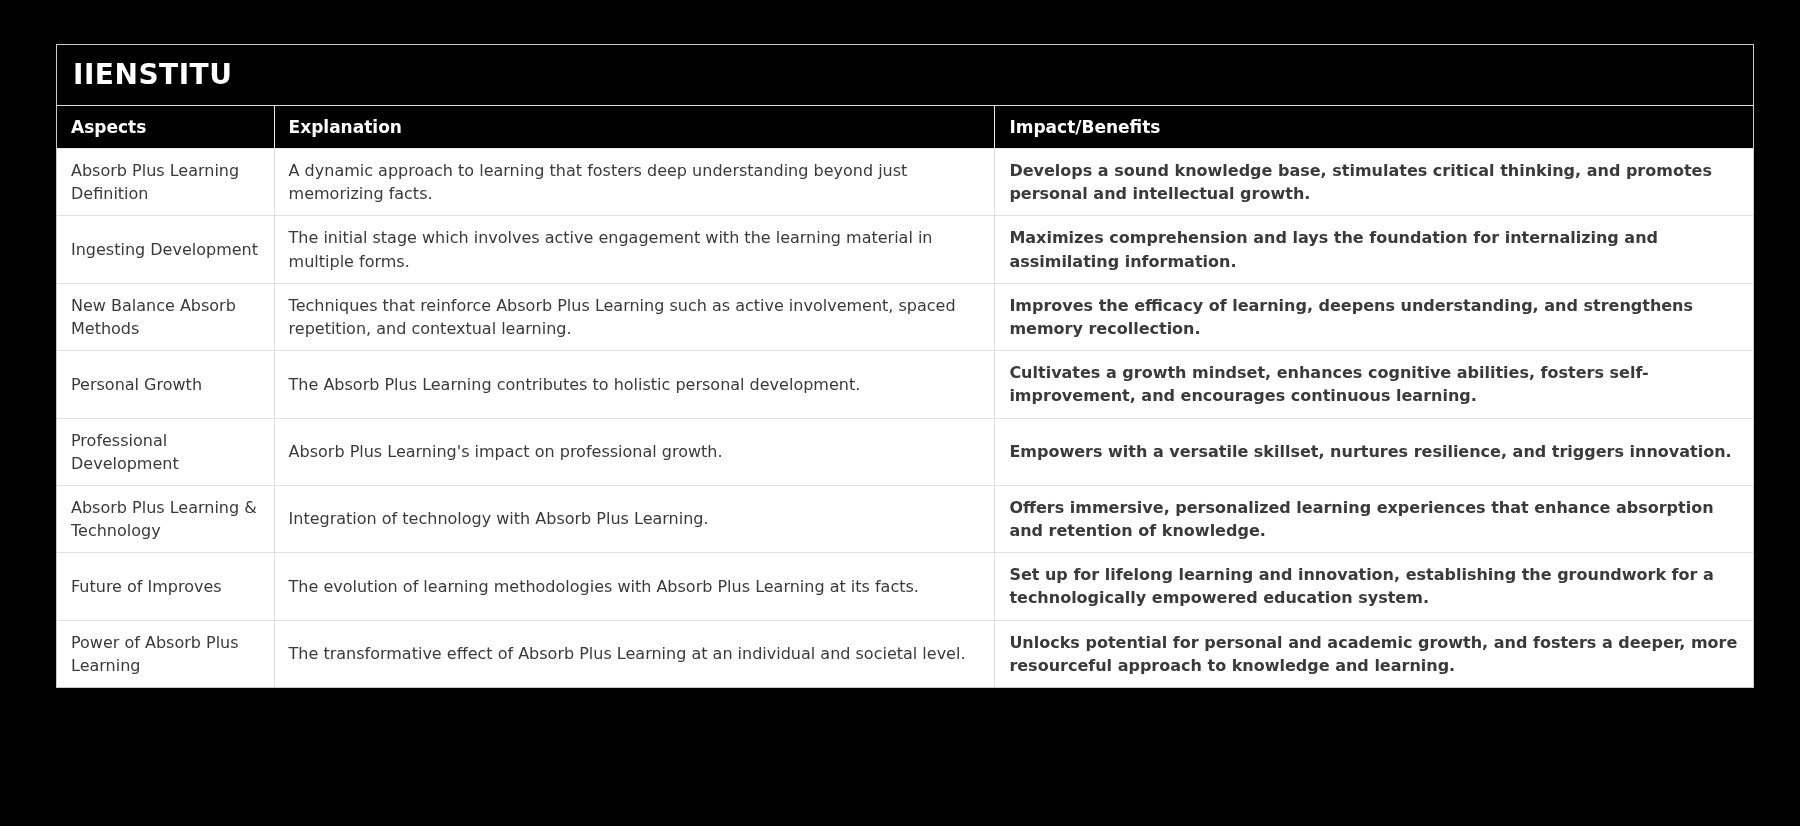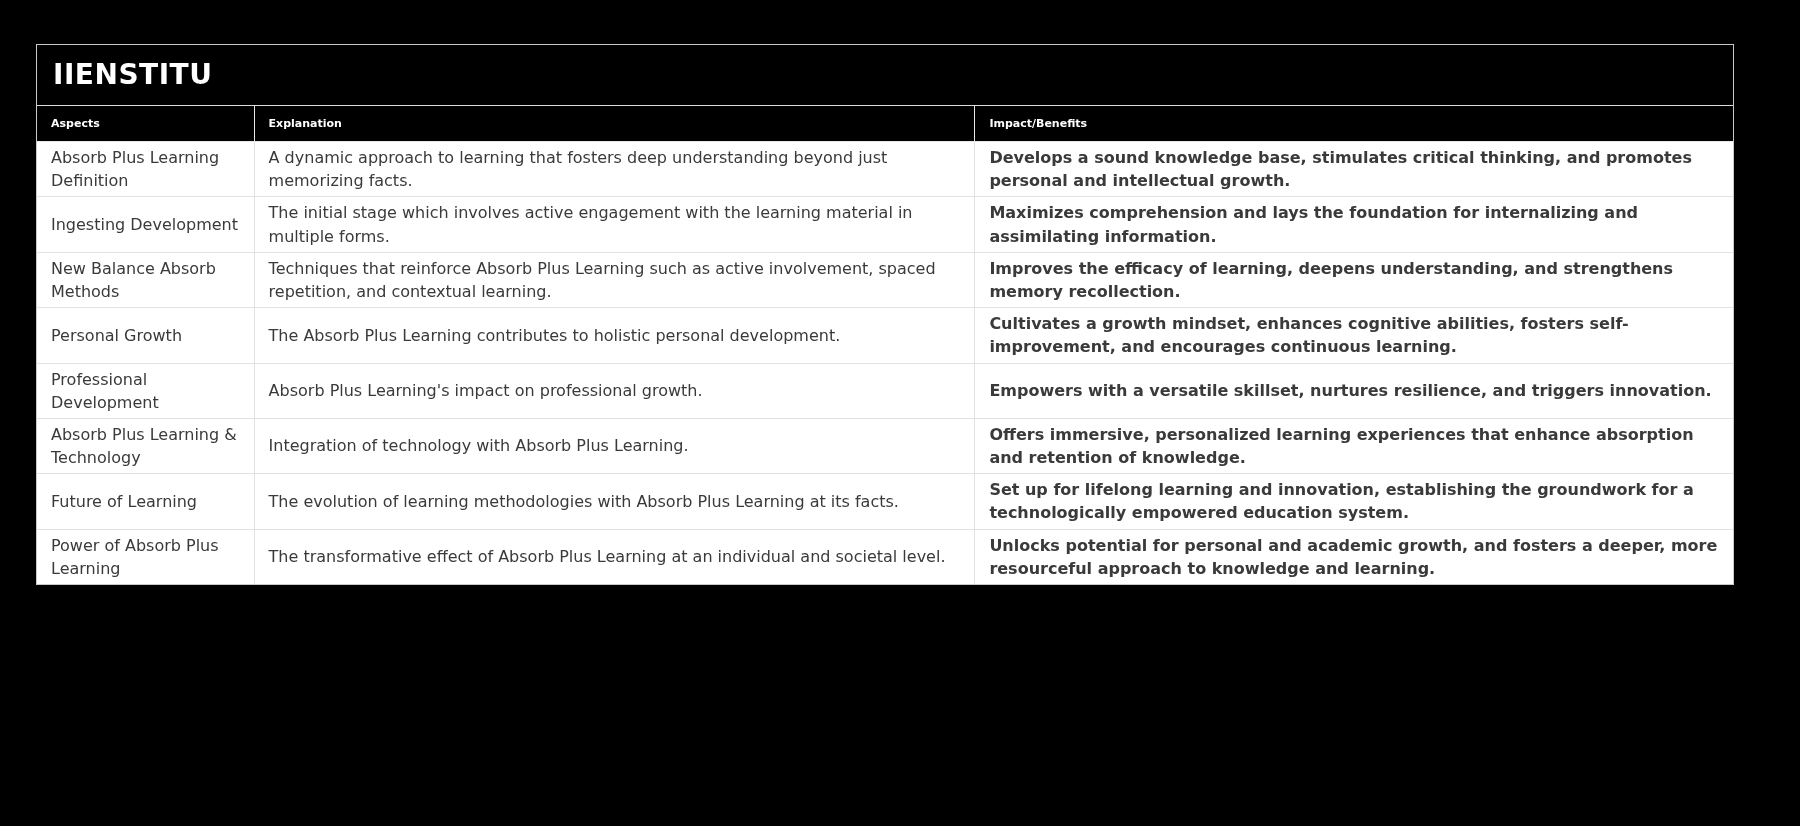--- a/index.html
+++ b/index.html
@@ -9,21 +9,21 @@
     font-family:"DejaVu Sans","Liberation Sans",sans-serif;
   }
   .stage {
     position:relative;
     width:1800px; height:826px;
     background:#000000;
     overflow:hidden;
   }
   .table-card {
     position:absolute;
-    left:36px; top:44px;
+    left:56px; top:44px;
     width:1698px;
     border:1px solid #c9c9c9;
     background:#737373;
   }
   .table-title {
     background:#000000;
     color:#ffffff;
     font-size:28px;
     font-weight:bold;
     padding:13px 16px 14px 16px;
@@ -35,34 +35,34 @@
     border-collapse:collapse;
     table-layout:fixed;
   }
   table.data-table col.c1 { width:12.8%; }
   table.data-table col.c2 { width:42.5%; }
   table.data-table col.c3 { width:44.7%; }
   table.data-table thead th {
     background:#000000;
     color:#ffffff;
     text-align:left;
-    font-size:11px;
+    font-size:17px;
     font-weight:bold;
     padding:11px 14px;
     border-right:1px solid #e8e8e8;
     border-bottom:1px solid #e8e8e8;
   }
   table.data-table thead th:last-child { border-right:none; }
   table.data-table tbody td {
     background:#ffffff;
     color:#3a3a3a;
     font-size:16px;
     line-height:1.45;
     vertical-align:middle;
-    padding:4px 14px;
+    padding:10px 14px;
     border-right:1px solid #e2e2e2;
     border-bottom:1px solid #e2e2e2;
   }
   table.data-table tbody td:last-child { border-right:none;font-weight:bold; }
   table.data-table tbody tr:last-child td { border-bottom:none; }
 </style>
 </head>
 <body>
 
 <div class="stage">
@@ -106,21 +106,21 @@
             <td>Professional Development</td>
             <td>Absorb Plus Learning's impact on professional growth.</td>
             <td>Empowers with a versatile skillset, nurtures resilience, and triggers innovation.</td>
           </tr>
           <tr>
             <td>Absorb Plus Learning &amp; Technology</td>
             <td>Integration of technology with Absorb Plus Learning.</td>
             <td>Offers immersive, personalized learning experiences that enhance absorption and retention of knowledge.</td>
           </tr>
           <tr>
-            <td>Future of Learning</td>
+            <td>Future of Improves</td>
             <td>The evolution of learning methodologies with Absorb Plus Learning at its facts.</td>
             <td>Set up for lifelong learning and innovation, establishing the groundwork for a technologically empowered education system.</td>
           </tr>
           <tr>
             <td>Power of Absorb Plus Learning</td>
             <td>The transformative effect of Absorb Plus Learning at an individual and societal level.</td>
             <td>Unlocks potential for personal and academic growth, and fosters a deeper, more resourceful approach to knowledge and learning.</td>
           </tr>
         </tbody>
     </table>

